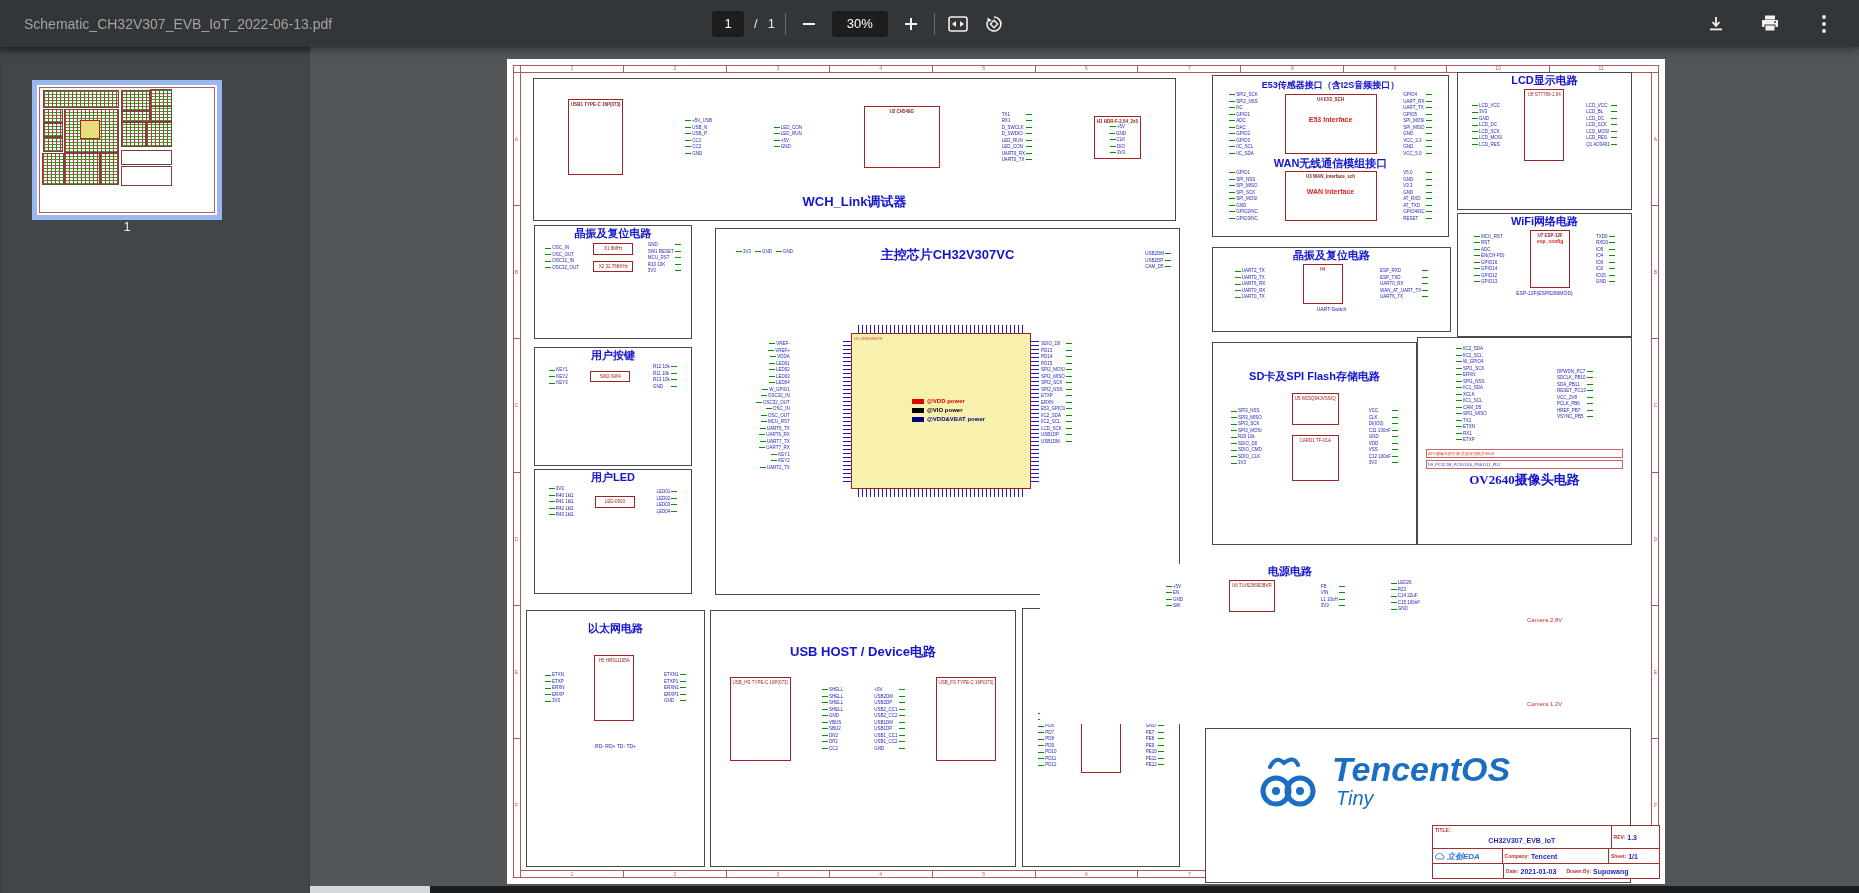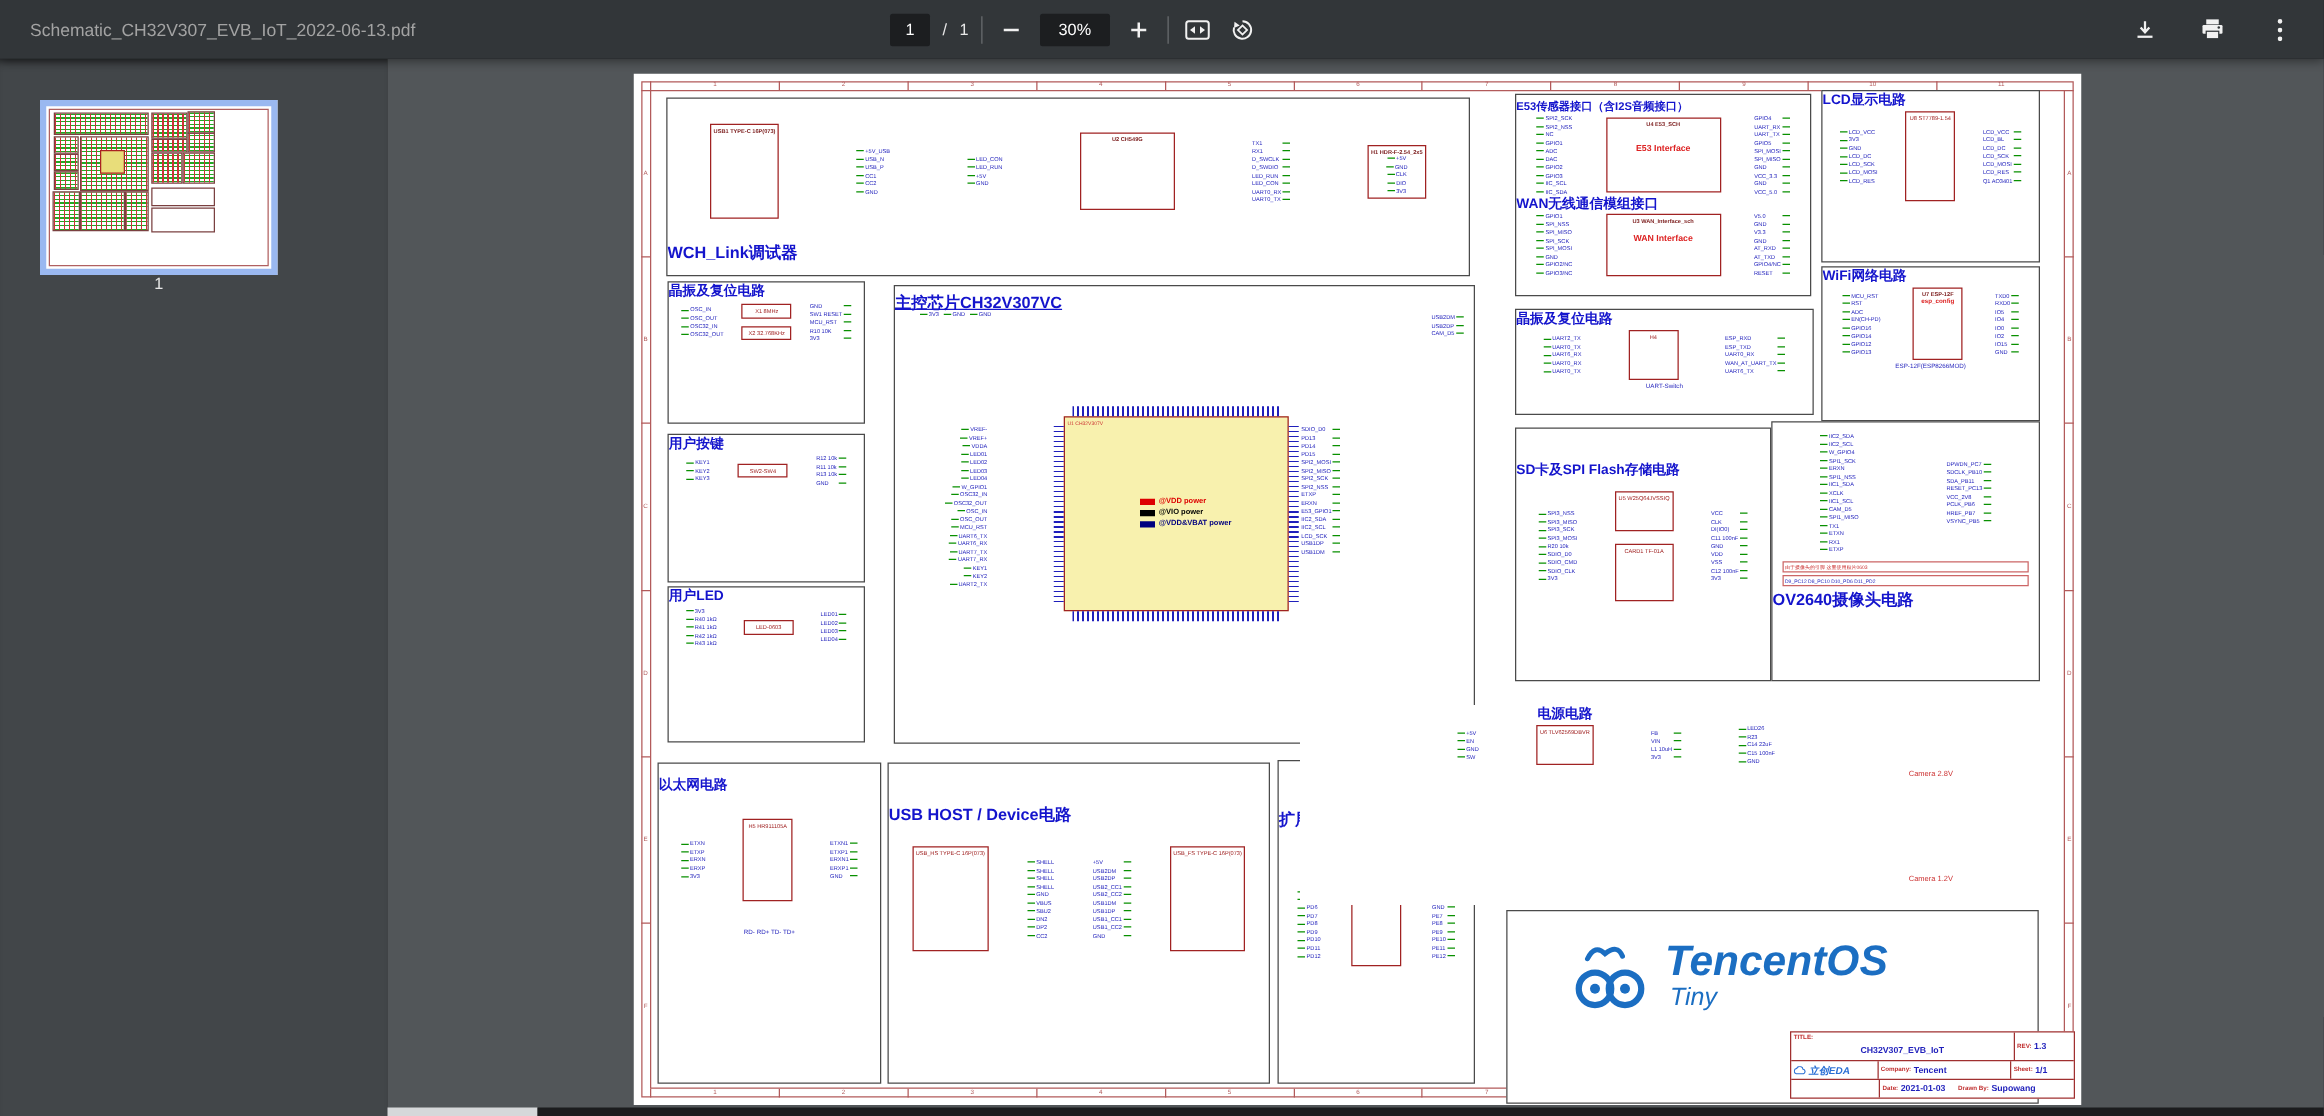--- a/index.html
+++ b/index.html
@@ -47,21 +47,21 @@
   .gridnums{position:absolute;left:13px;width:1132px;display:flex;}
   .gridnums span{flex:1;text-align:center;font-size:5px;color:#b25a5a;border-left:1px solid #b25a5a;height:7px;line-height:7px;}
   .gridnums.top{top:6px;} .gridnums.bot{top:812px;}
   .gridrows{position:absolute;top:13px;height:799px;display:flex;flex-direction:column;width:7px;}
   .gridrows span{flex:1;text-align:center;font-size:5px;color:#b25a5a;display:flex;align-items:center;justify-content:center;border-top:1px solid #b25a5a;}
   .gridrows.left{left:6px;} .gridrows.right{left:1145px;}
 
   
   .blk{position:absolute;border:1px solid #4a4a4a;background:#fff;overflow:hidden;}
   .blk.noborder{border:none;}
-  .blk-title{color:#1414cc;font-weight:bold;font-size:11px;line-height:14px;
+  .blk-title{color:#1414cc;font-weight:bold;text-align:center;font-size:11px;line-height:14px;
     font-family:"Liberation Sans",sans-serif;}
   .blk-title.big{font-size:13px;}
   .blk-title.small{font-size:9px;}
   .blk-body{display:flex;justify-content:space-around;align-items:center;padding:2px 3px;}
   .pincol{display:flex;flex-direction:column;gap:1px;}
   .net{font-size:4.5px;line-height:5.5px;color:#1f1fbb;white-space:nowrap;}
   .net::before{content:"";display:inline-block;width:6px;height:1px;background:#089000;vertical-align:middle;margin-right:1px;}
   .pincol.r .net::before{margin-right:0;margin-left:1px;float:right;margin-top:2px;}
   .chipbox{border:1px solid #a02222;background:#fff;color:#a02222;font-size:4.5px;line-height:5.5px;
     padding:2px;text-align:center;min-width:34px;}
@@ -270,21 +270,21 @@
               <span class="net">CLK</span>
               <span class="net">DIO</span>
               <span class="net">3V3</span>
             </div>
         </div>
       </div>
       <div class="blk-title big">WCH_Link调试器</div>
     </div>
 
     <div class="blk" style="left:208px;top:169px;width:463px;height:365px;">
-      <div class="blk-title big" style="margin-top:6px;text-decoration:underline;">主控芯片CH32V307VC</div>
+      <div class="blk-title big" style="margin-top:19px;">主控芯片CH32V307VC</div>
       <div class="pincol" style="position:absolute;left:20px;top:20px;flex-direction:row;gap:4px;">
           <span class="net">3V3</span>
           <span class="net">GND</span>
           <span class="net">GND</span>
         </div>
       <div class="pincol r" style="position:absolute;right:8px;top:22px;">
           <span class="net">USB2DM</span>
           <span class="net">USB2DP</span>
           <span class="net">CAM_D5</span>
         </div>
@@ -691,21 +691,21 @@
             <span class="net">SDA_PB11</span>
             <span class="net">RESET_PC13</span>
             <span class="net">VCC_2V8</span>
             <span class="net">PCLK_PB6</span>
             <span class="net">HREF_PB7</span>
             <span class="net">VSYNC_PB5</span>
           </div>
       </div>
       <div class="tinyred" style="margin:4px 8px 0;border:1px solid #c66;padding:1px;">由于摄像头的引脚 这里使用贴片0603</div>
       <div class="tinyred" style="margin:2px 8px 0;border:1px solid #c66;padding:1px;color:#1f1fbb;">D9_PC12  D8_PC10  D10_PD6  D11_PD2</div>
-      <div class="blk-title big" style="margin-top:4px;">OV2640摄像头电路</div>
+      <div class="blk-title big" style="margin-top:4px;font-family:Liberation Serif, serif;">OV2640摄像头电路</div>
     </div>
 
     <div class="blk noborder" style="left:533px;top:505px;width:590px;height:160px;">
       <div class="blk-title" style="width:120px;margin-left:190px;">电源电路</div>
       <div class="blk-body" style="width:300px;margin-left:100px;">
         <div class="pincol">
             <span class="net">+5V</span>
             <span class="net">EN</span>
             <span class="net">GND</span>
             <span class="net">SW</span>

